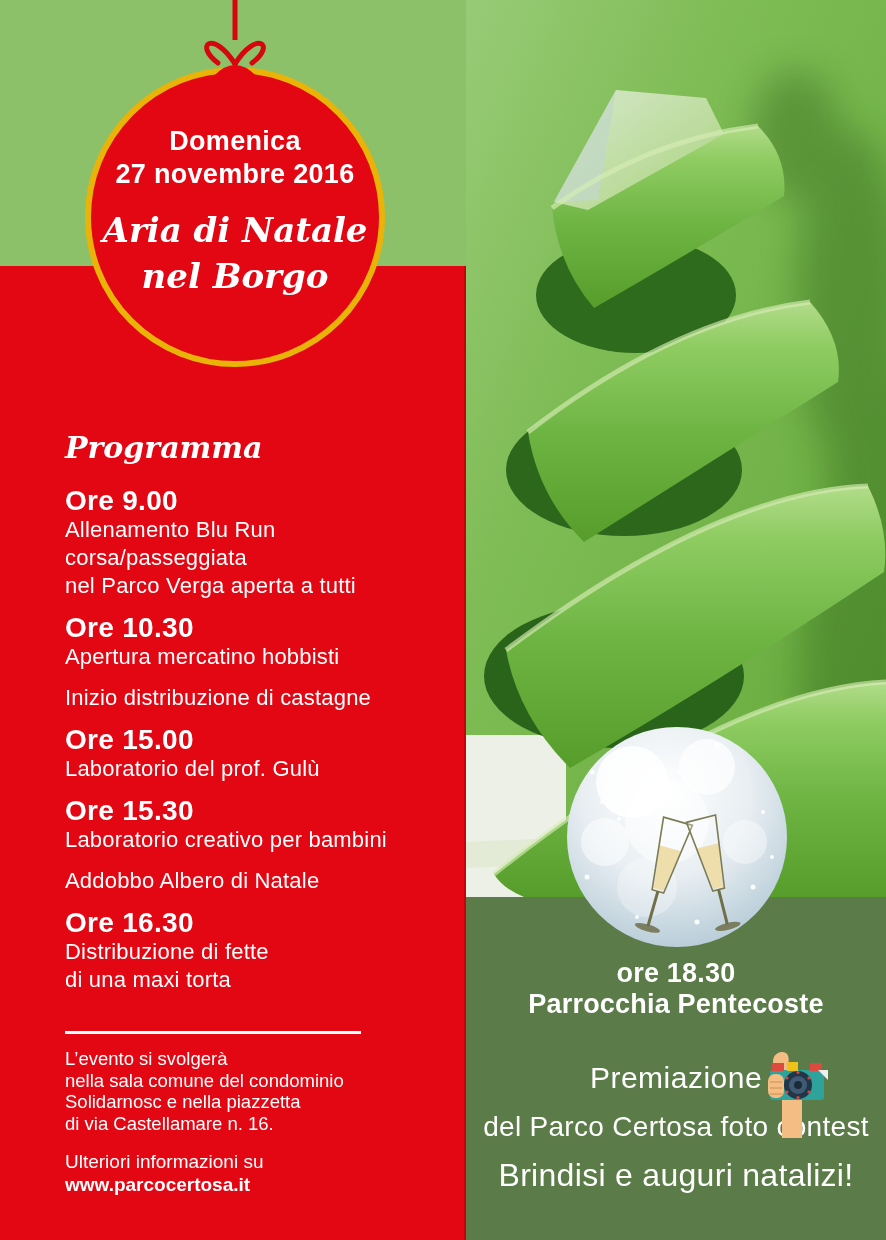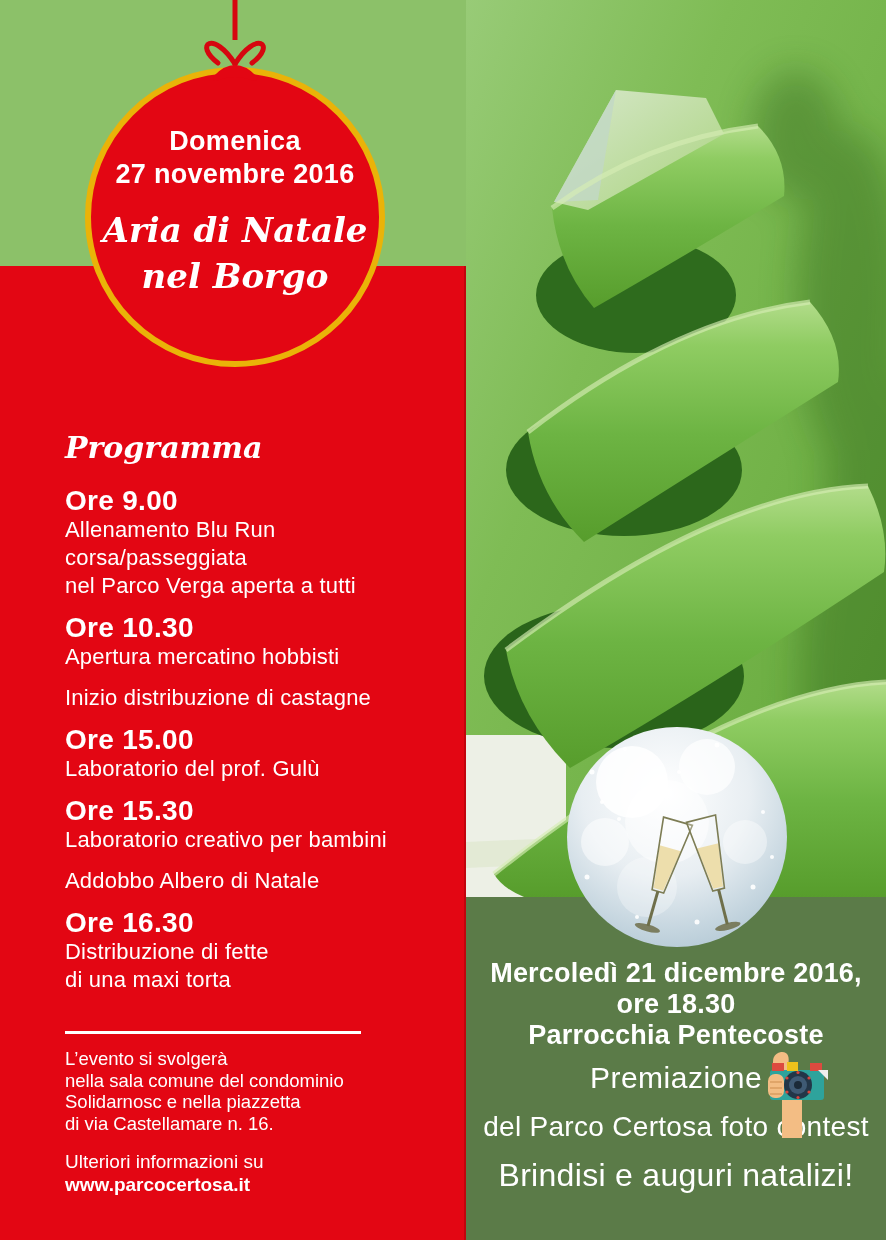--- a/index.html
+++ b/index.html
@@ -237,21 +237,20 @@
         <polygon points="137,118 159,118 153,161 143,161" fill="#e7d18d"></polygon>
         <path d="M133,90 L163,90 L154,163 L142,163 Z" fill="rgba(255,255,255,0.28)" stroke="#7d7d55" stroke-width="1.6"></path>
         <rect x="146.5" y="163" width="3" height="36" fill="#6f6f4a"></rect>
         <ellipse cx="148" cy="201" rx="13" ry="3.5" fill="#6f6f4a" opacity="0.85"></ellipse>
       </g>
     </svg>
   </div>
 
   <div class="event2">
     <div class="e2-bold">
-      <div>Mercoledì 21 dicembre 2016,</div>
       <div>ore 18.30</div>
       <div>Parrocchia Pentecoste</div>
     </div>
     <div class="e2-award1">Premiazione</div>
     <div class="e2-award2">del Parco Certosa foto contest</div>
     <div class="e2-closing">Brindisi e auguri natalizi!</div>
   </div>
 
   <svg class="camera-icon" viewBox="0 0 66 88">
     <path d="M12,20 Q8,4 19,2 Q29,1 26,16 L24,24 L14,26 Z" fill="#f3bd84"></path>

